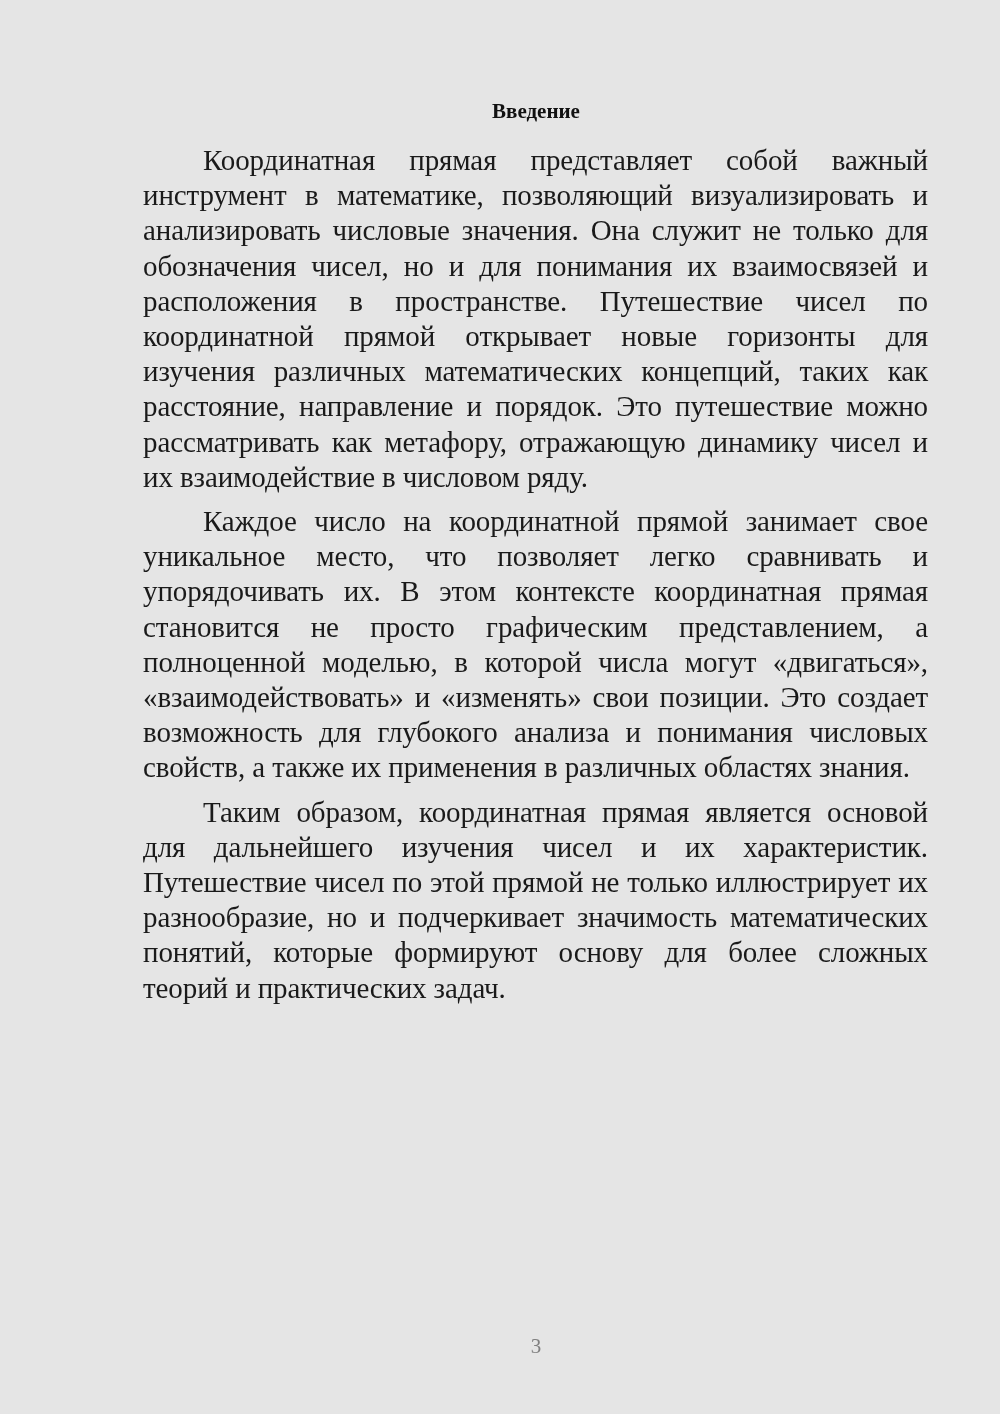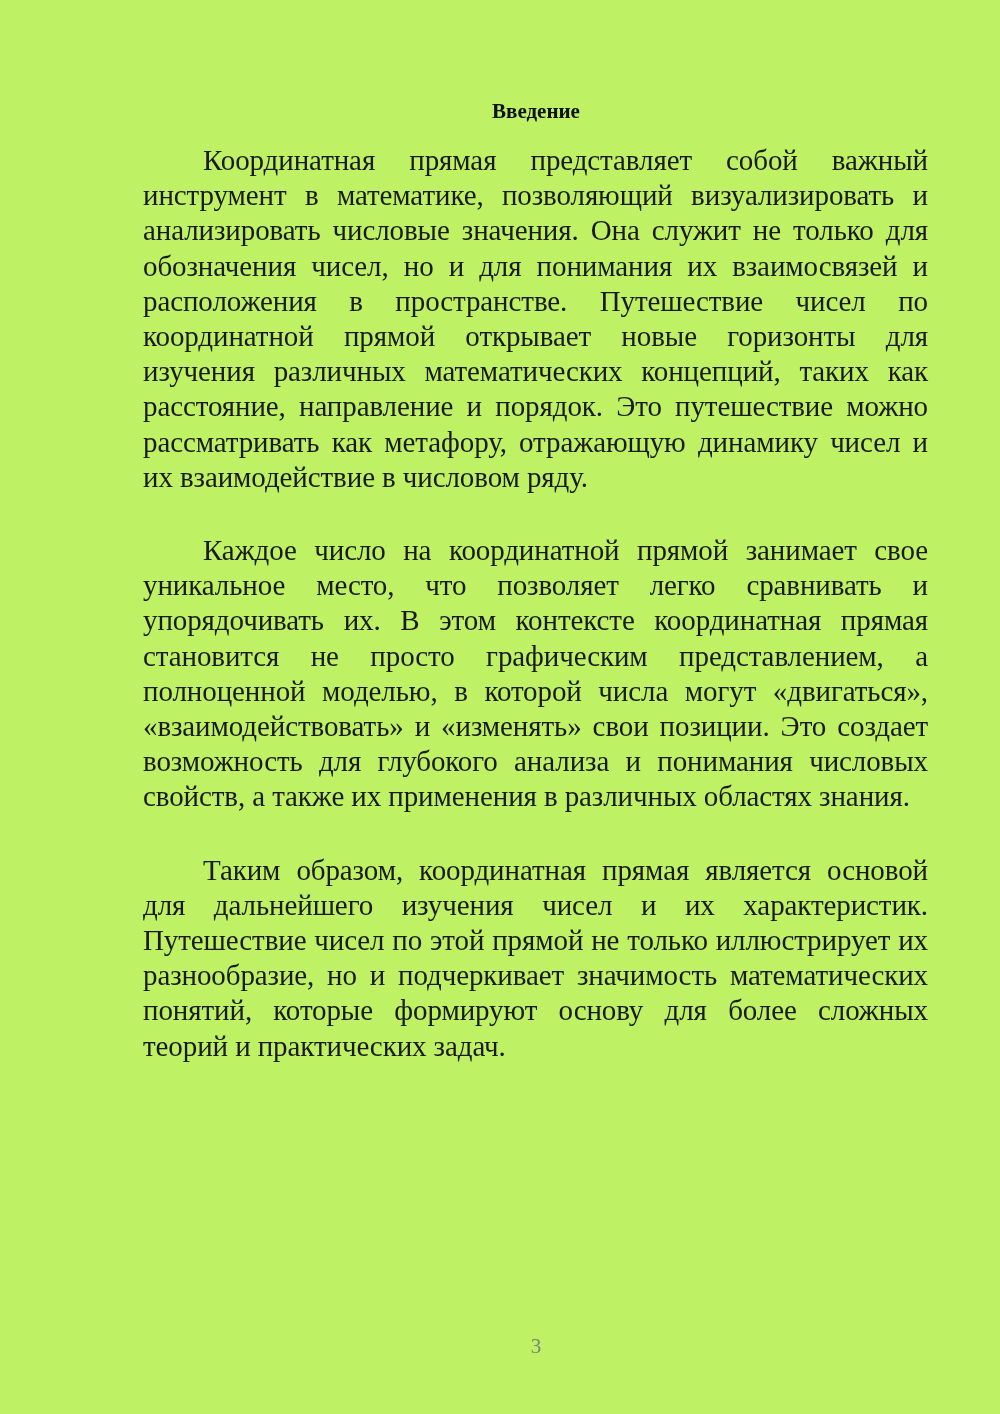--- a/index.html
+++ b/index.html
@@ -13,21 +13,21 @@
       position: relative;
       overflow: hidden;
       font-family: "Liberation Serif", "DejaVu Serif", serif;
       color: #1a1a1a;
     }
     .page {
       position: absolute;
       left: 0; top: 0;
       width: 1000px;
       height: 1414px;
-      background: #bef264;
+      background: #e5e5e5;
     }
     .heading {
       position: absolute;
       top: 97px;
       left: 0;
       width: 1072px;
       text-align: center;
       font-weight: bold;
       font-size: 21px;
       line-height: 28px;
@@ -42,21 +42,21 @@
     .para {
       margin: 0;
       font-size: 29px;
       line-height: 35.2px;
       text-align: justify;
       text-indent: 60px;
       color: #1a1a1a;
       letter-spacing: -0.1px;
     }
     .para + .para {
-      margin-top: 38px;
+      margin-top: 9px;
     }
     .page-number {
       position: absolute;
       top: 1333px;
       left: 0;
       width: 1072px;
       text-align: center;
       font-size: 21px;
       line-height: 26px;
       color: #808080;

